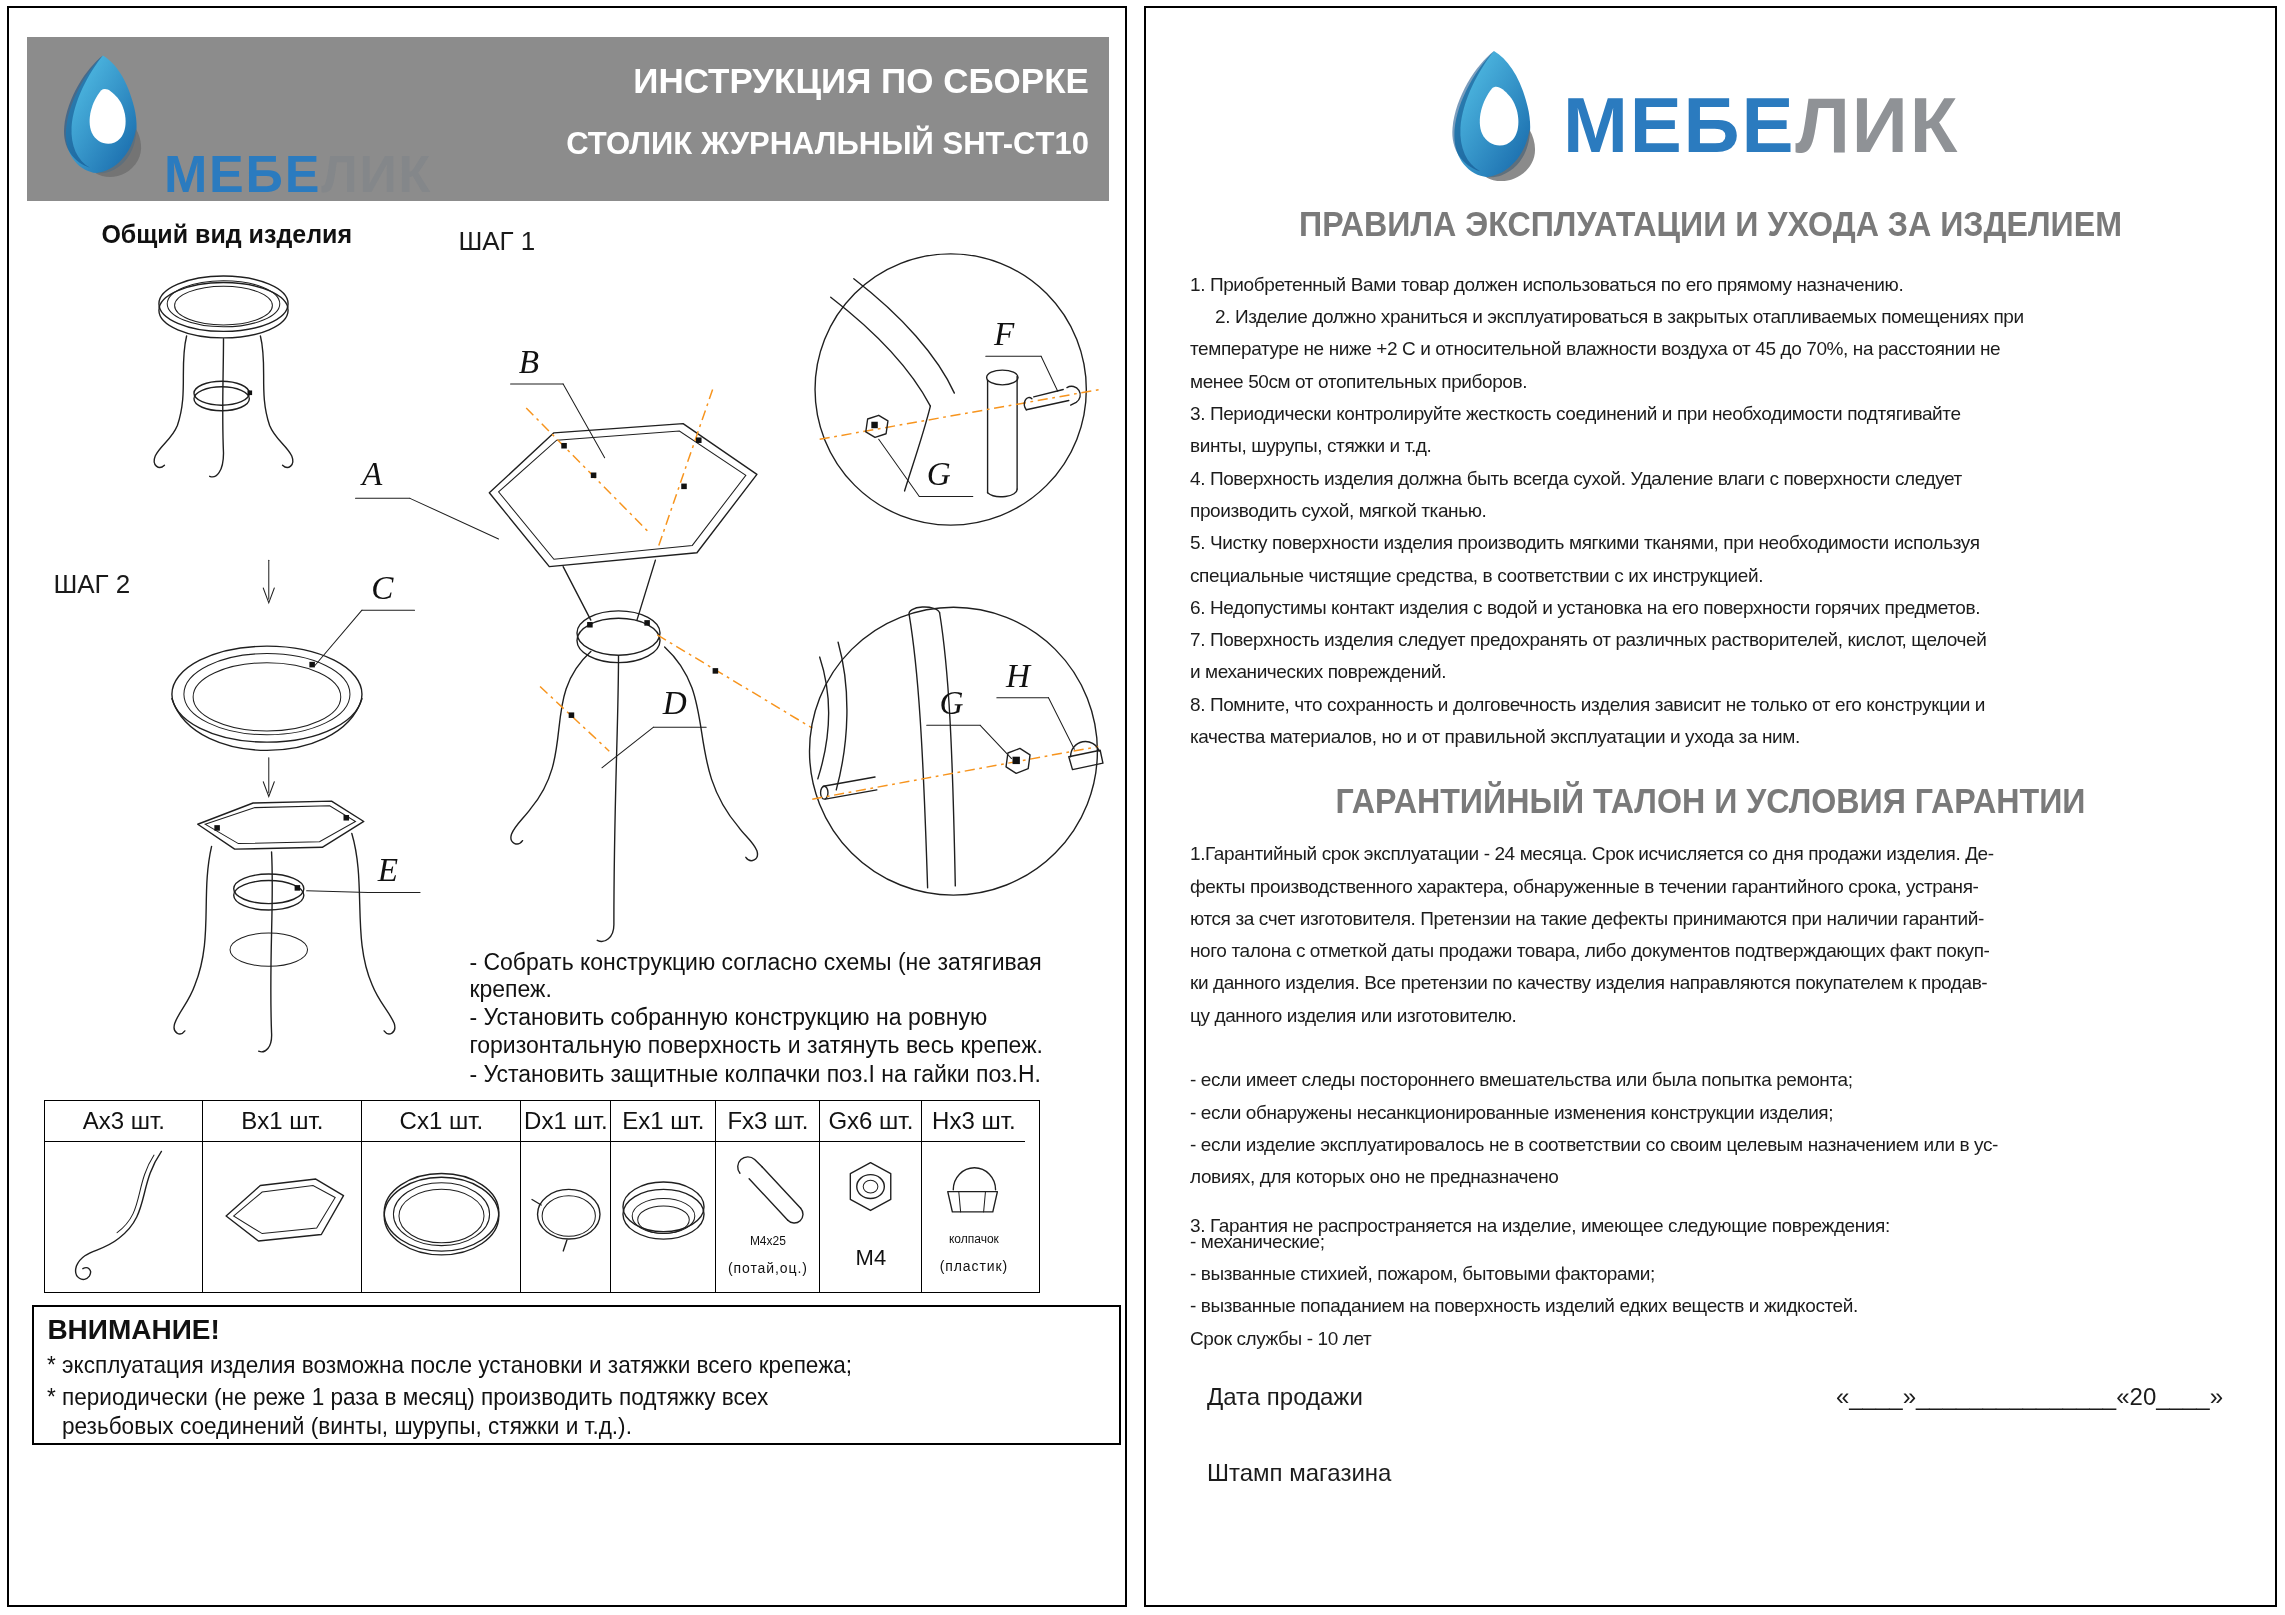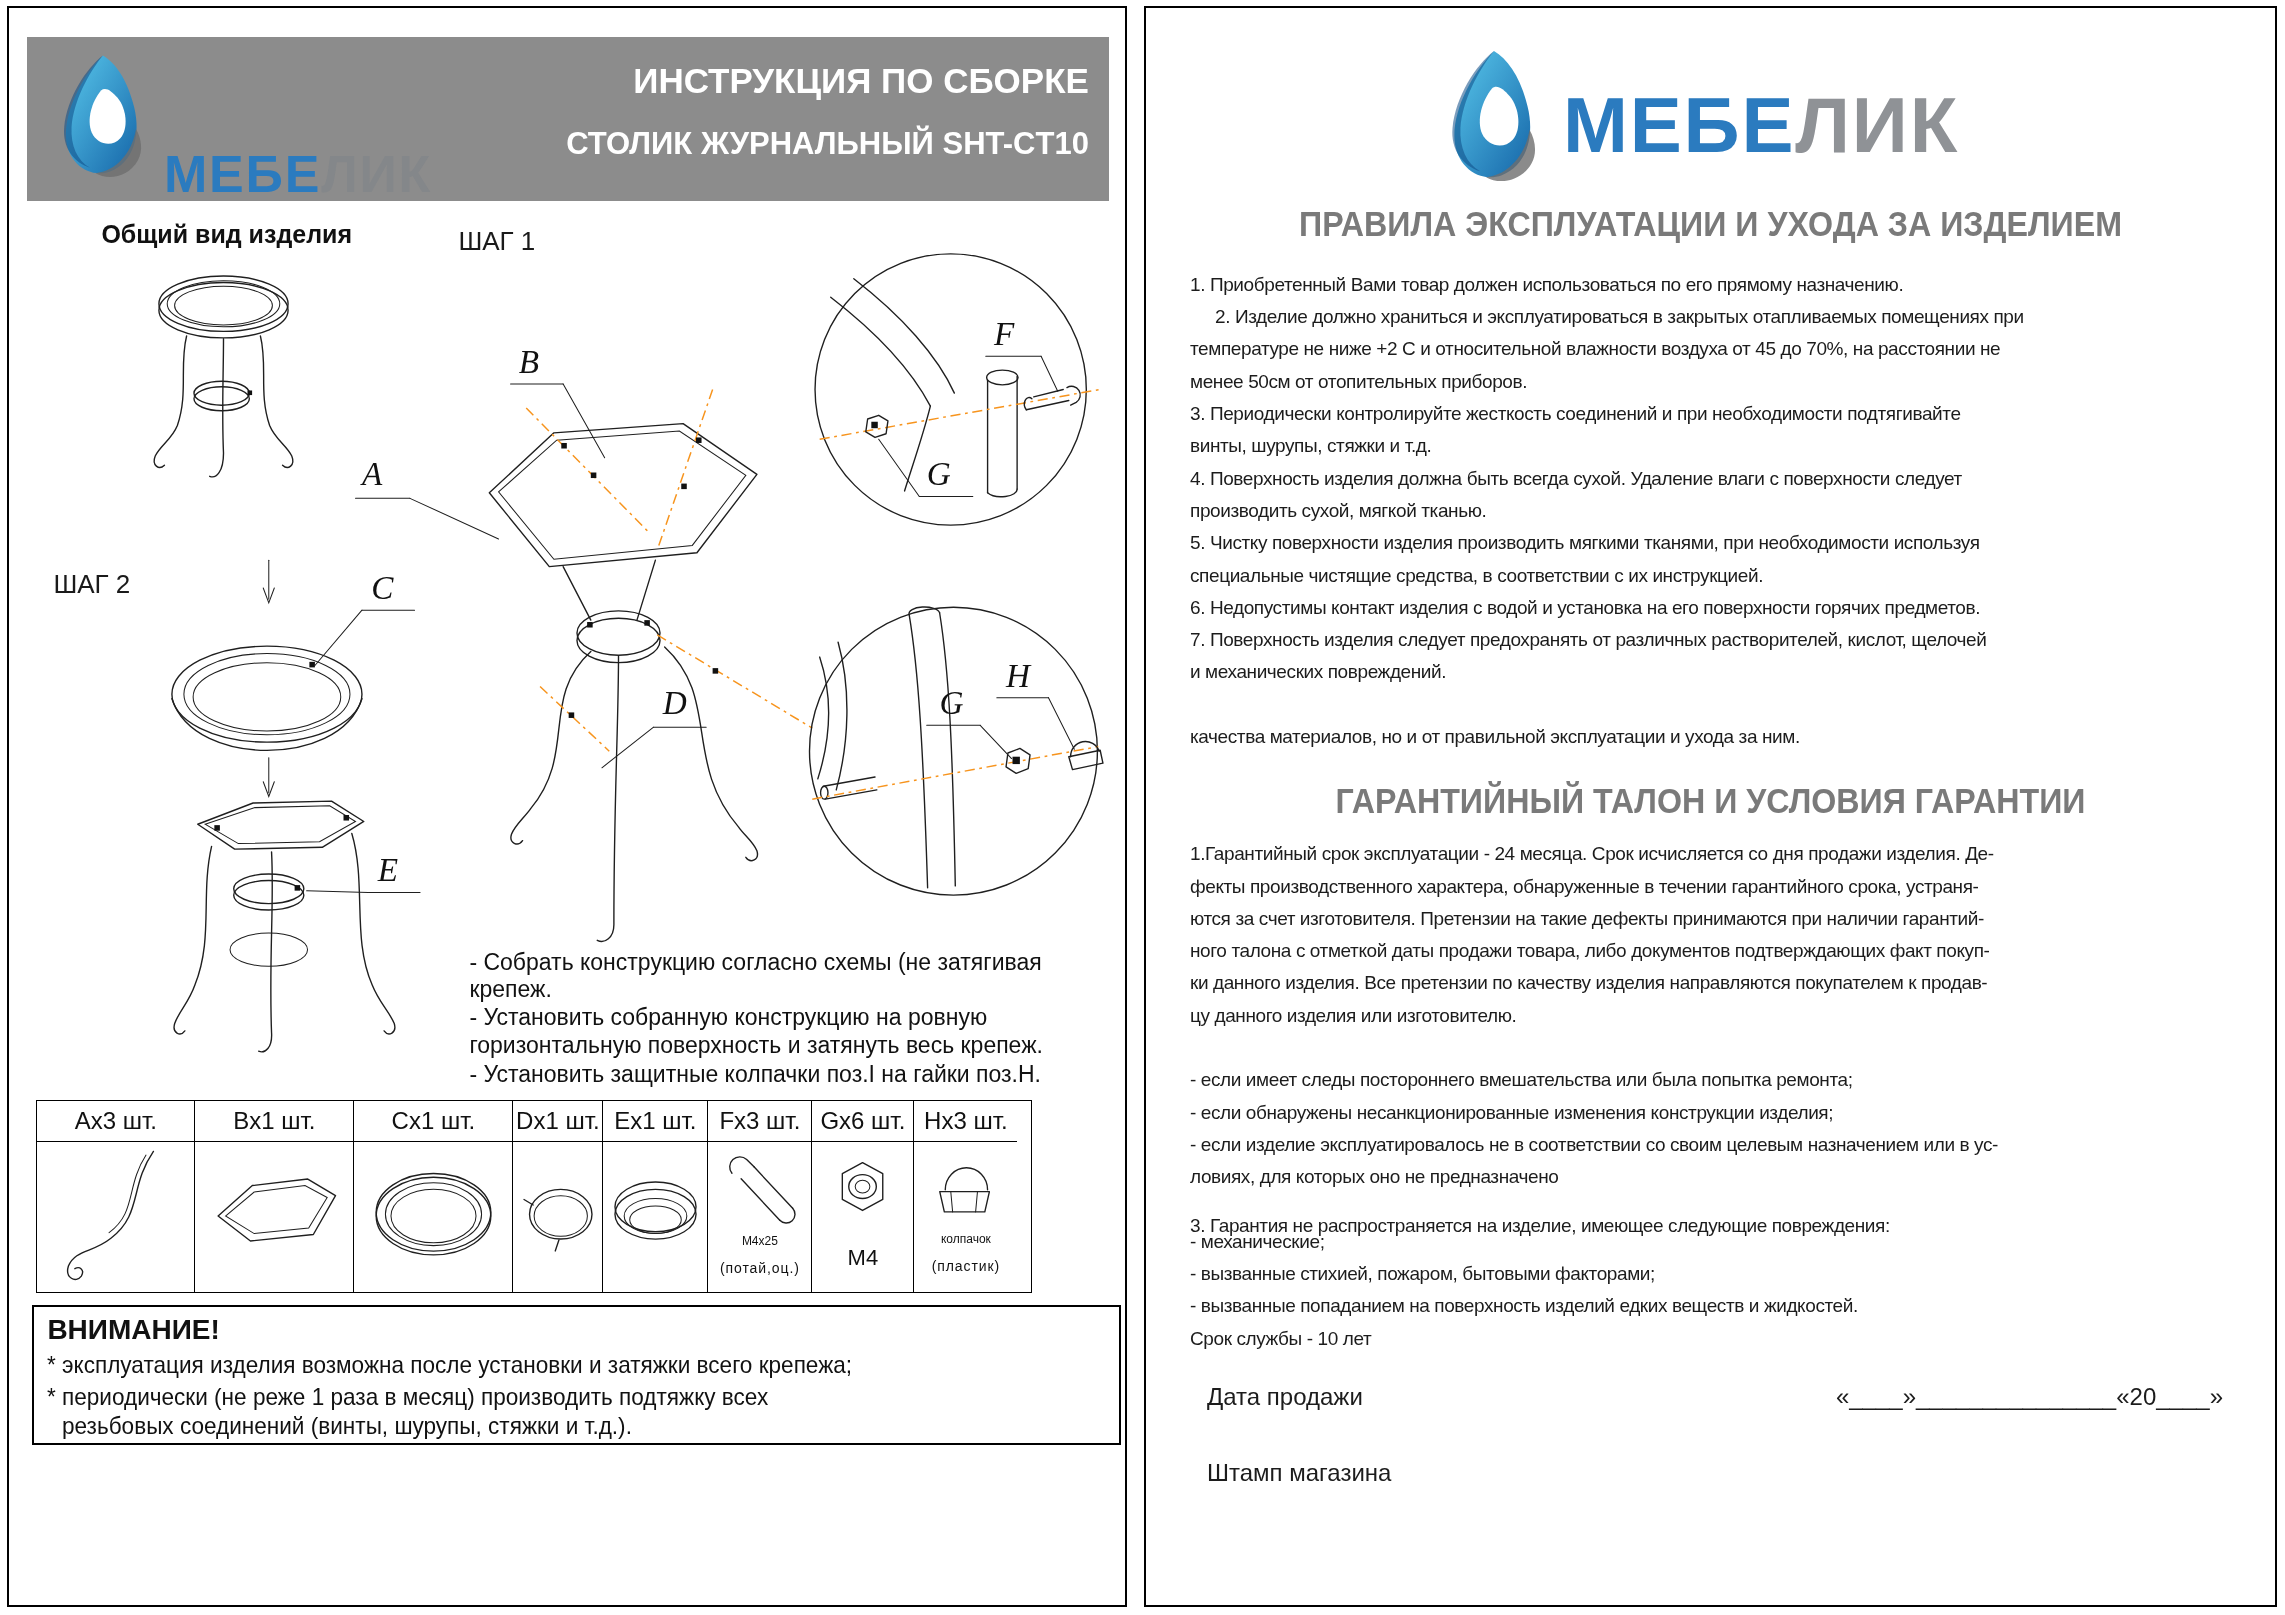--- a/index.html
+++ b/index.html
@@ -21,21 +21,21 @@
   
   svg{display:block;}
   .ln{stroke:#1f1f1f;stroke-width:1.5;fill:none;stroke-linecap:round;stroke-linejoin:round;}
   .lnthin{stroke:#1f1f1f;stroke-width:1.1;fill:none;stroke-linecap:round;}
   .orange{stroke:#f7941d;stroke-width:1.6;fill:none;stroke-dasharray:11 5 3 5;}
   .mark{fill:#111;stroke:none;}
   .diag-letter{font-family:"Liberation Serif",serif;font-style:italic;font-size:36px;fill:#111;}
   
   .asm-line{position:absolute;left:460px;width:646px;font-size:23px;line-height:28px;white-space:nowrap;}
   
-  .parts{position:absolute;left:27px;top:1092px;width:996px;height:193px;display:flex;border:1.8px solid #000;box-sizing:border-box;}
+  .parts{position:absolute;left:35px;top:1092px;width:996px;height:193px;display:flex;border:1.8px solid #000;box-sizing:border-box;}
   .pcol{border-right:1.8px solid #000;box-sizing:border-box;position:relative;}
   .pcol:last-child{border-right:none;}
   .phead{height:41px;border-bottom:1.8px solid #000;box-sizing:border-box;display:flex;align-items:center;justify-content:center;
          font-size:24px;white-space:nowrap;}
   .pbody{position:relative;height:149px;}
   .pcap{position:absolute;left:0;right:0;text-align:center;font-size:12px;white-space:nowrap;}
   .pcap2{position:absolute;left:0;right:0;text-align:center;font-size:14px;letter-spacing:0.9px;white-space:nowrap;}
   
   .attention{position:absolute;left:23px;top:1297px;width:1089px;height:140px;border:2.8px solid #000;box-sizing:border-box;}
   .att-title{position:absolute;left:13px;top:7.4px;font-size:28px;font-weight:bold;}
@@ -352,20 +352,21 @@
     <div class="body-line" style="top:363px;">менее 50см от отопительных приборов.</div>
     <div class="body-line" style="top:395px;">3. Периодически контролируйте жесткость соединений и при необходимости подтягивайте</div>
     <div class="body-line" style="top:427px;">винты, шурупы, стяжки и т.д.</div>
     <div class="body-line" style="top:460px;">4. Поверхность изделия должна быть всегда сухой. Удаление влаги с поверхности следует</div>
     <div class="body-line" style="top:492px;">производить сухой, мягкой тканью.</div>
     <div class="body-line" style="top:524px;">5. Чистку поверхности изделия производить мягкими тканями, при необходимости используя</div>
     <div class="body-line" style="top:557px;">специальные чистящие средства, в соответствии с их инструкцией.</div>
     <div class="body-line" style="top:589px;">6. Недопустимы контакт изделия с водой и установка на его поверхности горячих предметов.</div>
     <div class="body-line" style="top:621px;">7. Поверхность изделия следует  предохранять от различных растворителей, кислот, щелочей</div>
     <div class="body-line" style="top:653px;">и механических повреждений.</div>
+    <div class="body-line" style="top:686px;">8. Помните, что сохранность и долговечность изделия зависит не только от его конструкции и</div>
     <div class="body-line" style="top:718px;">качества материалов, но и от правильной эксплуатации и ухода за ним.</div>
 
     <div class="rp-heading" style="top:773px;">ГАРАНТИЙНЫЙ ТАЛОН И УСЛОВИЯ ГАРАНТИИ</div>
 
     <div class="body-line" style="top:835px;">1.Гарантийный срок эксплуатации - 24 месяца. Срок исчисляется со дня продажи изделия. Де-</div>
     <div class="body-line" style="top:868px;">фекты производственного характера, обнаруженные в течении гарантийного срока, устраня-</div>
     <div class="body-line" style="top:900px;">ются за счет изготовителя. Претензии на такие дефекты принимаются при наличии гарантий-</div>
     <div class="body-line" style="top:932px;">ного талона с отметкой даты продажи товара, либо документов подтверждающих факт покуп-</div>
     <div class="body-line" style="top:964px;">ки данного изделия. Все претензии по качеству изделия направляются покупателем к продав-</div>
     <div class="body-line" style="top:997px;">цу данного изделия или изготовителю.</div>

